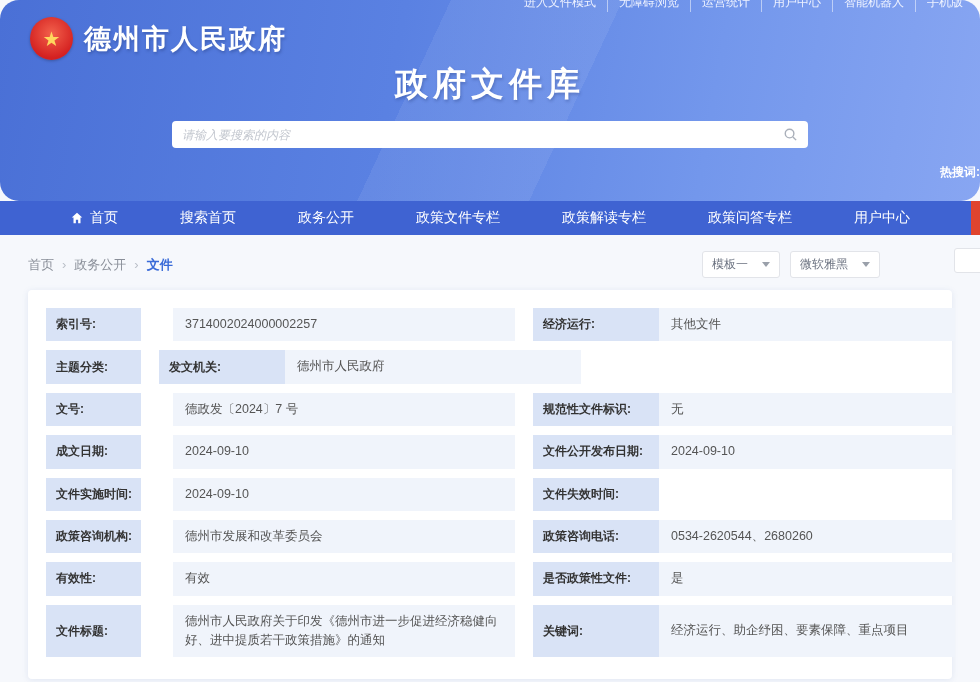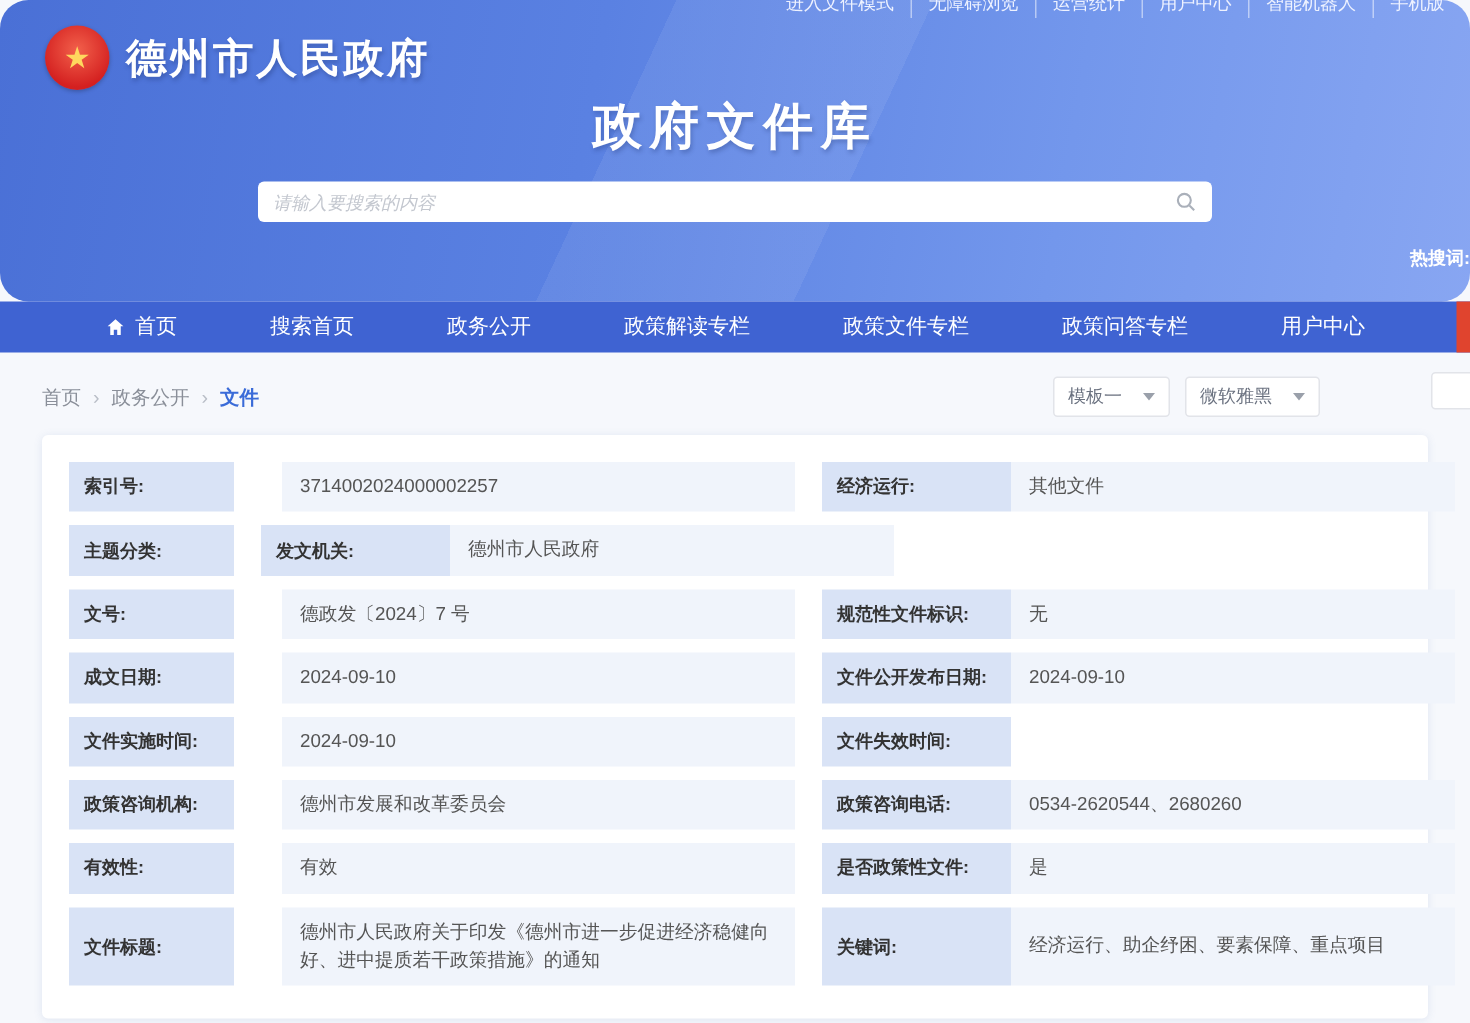--- a/index.html
+++ b/index.html
@@ -153,21 +153,21 @@
     flex: none;
   }
   .val {
     background: #f0f4fb;
     font-size: 12.5px; color: #555;
     padding: 7px 12px;
     line-height: 1.55;
     flex: none;
   }
   .val.empty { background: transparent; }
-  .l-lbl { width: 110px; }
+  .l-lbl { width: 95px; }
   .l-val { width: 342px; margin-left: 32px; }
   .gap   { width: 18px; flex: none; }
   .r-lbl { width: 126px; }
   .r-val { width: 296px; }
 </style>
 </head>
 <body>
 
 <div class="hero">
 
@@ -209,24 +209,24 @@
     </span>
     <span>首页</span>
   </div>
   <div class="nav-item">
       <span>搜索首页</span>
     </div>
   <div class="nav-item">
       <span>政务公开</span>
     </div>
   <div class="nav-item">
+      <span>政策文件专栏</span>
+    </div>
+  <div class="nav-item">
       <span>政策解读专栏</span>
-    </div>
-  <div class="nav-item">
-      <span>政策文件专栏</span>
     </div>
   <div class="nav-item">
       <span>政策问答专栏</span>
     </div>
   <div class="nav-item">
       <span>用户中心</span>
     </div>
   <div class="nav-red"></div>
 </div>
 

